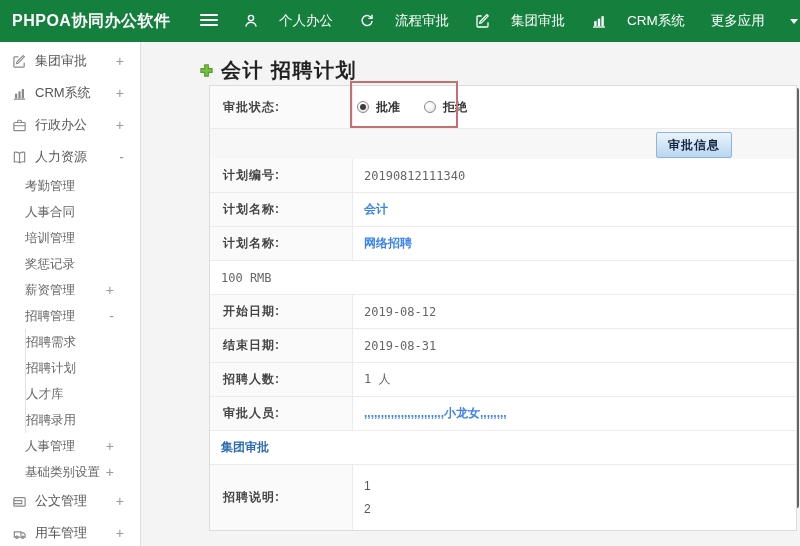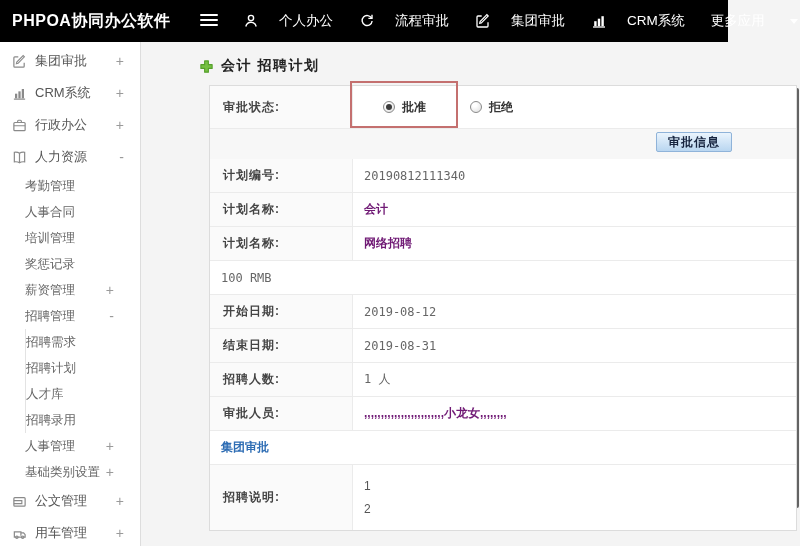--- a/index.html
+++ b/index.html
@@ -1,20 +1,20 @@
 <!DOCTYPE html>
 <html><head>
 <meta charset="utf-8">
 <style>
   html,body{margin:0;padding:0;}
   body{width:800px;height:546px;overflow:hidden;background:#f4f4f4;
        font-family:"Liberation Sans","DejaVu Sans",sans-serif;position:relative;}
 
   
-  .topbar{position:absolute;top:0;left:0;width:728px;height:42px;background:#000000;color:#fff;z-index:5;}
+  .topbar{position:absolute;top:0;left:0;width:800px;height:42px;background:#15803d;color:#fff;z-index:5;}
   .brand{position:absolute;left:12px;top:0;line-height:42px;font-size:16px;font-weight:bold;letter-spacing:.5px;cursor:pointer;}
   .hamburger{position:absolute;left:200px;top:14px;width:18px;height:14px;cursor:pointer;}
   .hamburger i{display:block;height:2px;background:#fff;margin-bottom:3px;border-radius:1px;}
   .topmenu{position:absolute;left:243px;top:0;height:42px;display:flex;align-items:center;gap:26px;}
   .top-item{display:flex;align-items:center;gap:20px;font-size:13.5px;cursor:pointer;white-space:nowrap;}
   .top-item svg{width:16px;height:16px;display:block;}
   .caret{width:0;height:0;border-left:4px solid transparent;border-right:4px solid transparent;border-top:5px solid #fff;margin-left:5px;}
 
   
   .sidebar{position:absolute;top:42px;left:0;width:141px;height:504px;background:#fff;
@@ -26,46 +26,46 @@
   .side-item.lvl1{height:26px;padding-left:25px;font-size:12.5px;color:#666;}
   .side-item.lvl2{height:26px;margin-left:25px;padding-left:0;font-size:12.5px;color:#666;border-left:1px solid #e3e3e3;}
   .toggle{position:absolute;color:#9a9a9a;font-size:14px;line-height:1;}
   .lvl0 > .toggle{right:16px;}
   .lvl1 > .toggle{right:26px;}
 
   
   .content{position:absolute;left:141px;top:42px;width:659px;height:504px;overflow:hidden;}
   .page-title-row{display:flex;align-items:center;gap:7px;margin:15px 0 0 58px;}
   .plus-icon svg{width:15px;height:15px;display:block;}
-  .page-title{font-size:14px;font-weight:bold;color:#222;letter-spacing:1.5px;}
+  .page-title{font-size:20px;font-weight:bold;color:#222;letter-spacing:1.5px;}
 
   .table{position:absolute;left:68px;top:43px;width:588px;background:#fff;
          border:1px solid #dcdcdc;box-sizing:border-box;}
   .row{display:flex;border-top:1px solid #ebebeb;}
   .row:first-child{border-top:none;}
   .cell-label{width:143px;flex:none;background:#fafafa;border-right:1px solid #ebebeb;
               display:flex;align-items:center;padding-left:13px;box-sizing:border-box;
               font-size:12px;color:#444;letter-spacing:1px;font-weight:bold;}
   .cell-value{flex:1;display:flex;align-items:center;padding-left:11px;font-size:12px;color:#555;}
   .row-approval{height:42px;}
   .field-row{height:33px;}
   .row-tall{height:65px;}
   .row-tall .cell-value{flex-direction:column;align-items:flex-start;justify-content:center;gap:9px;}
   .row-button{height:30px;background:#f7f7f7;position:relative;display:block;}
 
-  .approve-btn{position:absolute;right:64px;top:3px;height:20px;padding:0 11px;
+  .approve-btn{position:absolute;right:64px;top:3px;height:26px;padding:0 11px;
                font-family:inherit;font-weight:bold;font-size:12px;letter-spacing:1px;color:#16243f;
                background:linear-gradient(#eaf4fd,#b9d6f0);border:1px solid #8fb3d9;border-radius:2px;cursor:pointer;}
 
   .mono{font-family:"DejaVu Sans Mono","Liberation Mono",monospace;color:#666;}
-  .bold{font-weight:bold;color:#701a75;}
+  .bold{font-weight:bold;color:#3b82f6;}
   .dl-link{color:#2e6db4;font-weight:bold;text-decoration:none;font-size:12px;}
   .line{font-size:12px;color:#555;}
 
-  .radio-cell{padding-left:30px;gap:20px;}
+  .radio-cell{padding-left:4px;}
   .radio-opt{display:flex;align-items:center;gap:7px;font-size:12px;font-weight:bold;color:#333;cursor:pointer;margin-right:24px;}
   .radio{width:12px;height:12px;border-radius:50%;border:1px solid #8a8a8a;flex:none;
          background:radial-gradient(circle at 35% 30%,#fff 20%,#dcdcdc);position:relative;box-sizing:border-box;}
   .radio.checked::after{content:"";position:absolute;left:2px;top:2px;width:6px;height:6px;border-radius:50%;background:#3c3c3c;}
 
   .red-box{position:absolute;left:209px;top:39px;width:108px;height:47px;border:2px solid #c4706f;
            box-sizing:border-box;pointer-events:none;z-index:4;}
 </style>
 </head>
 <body>

